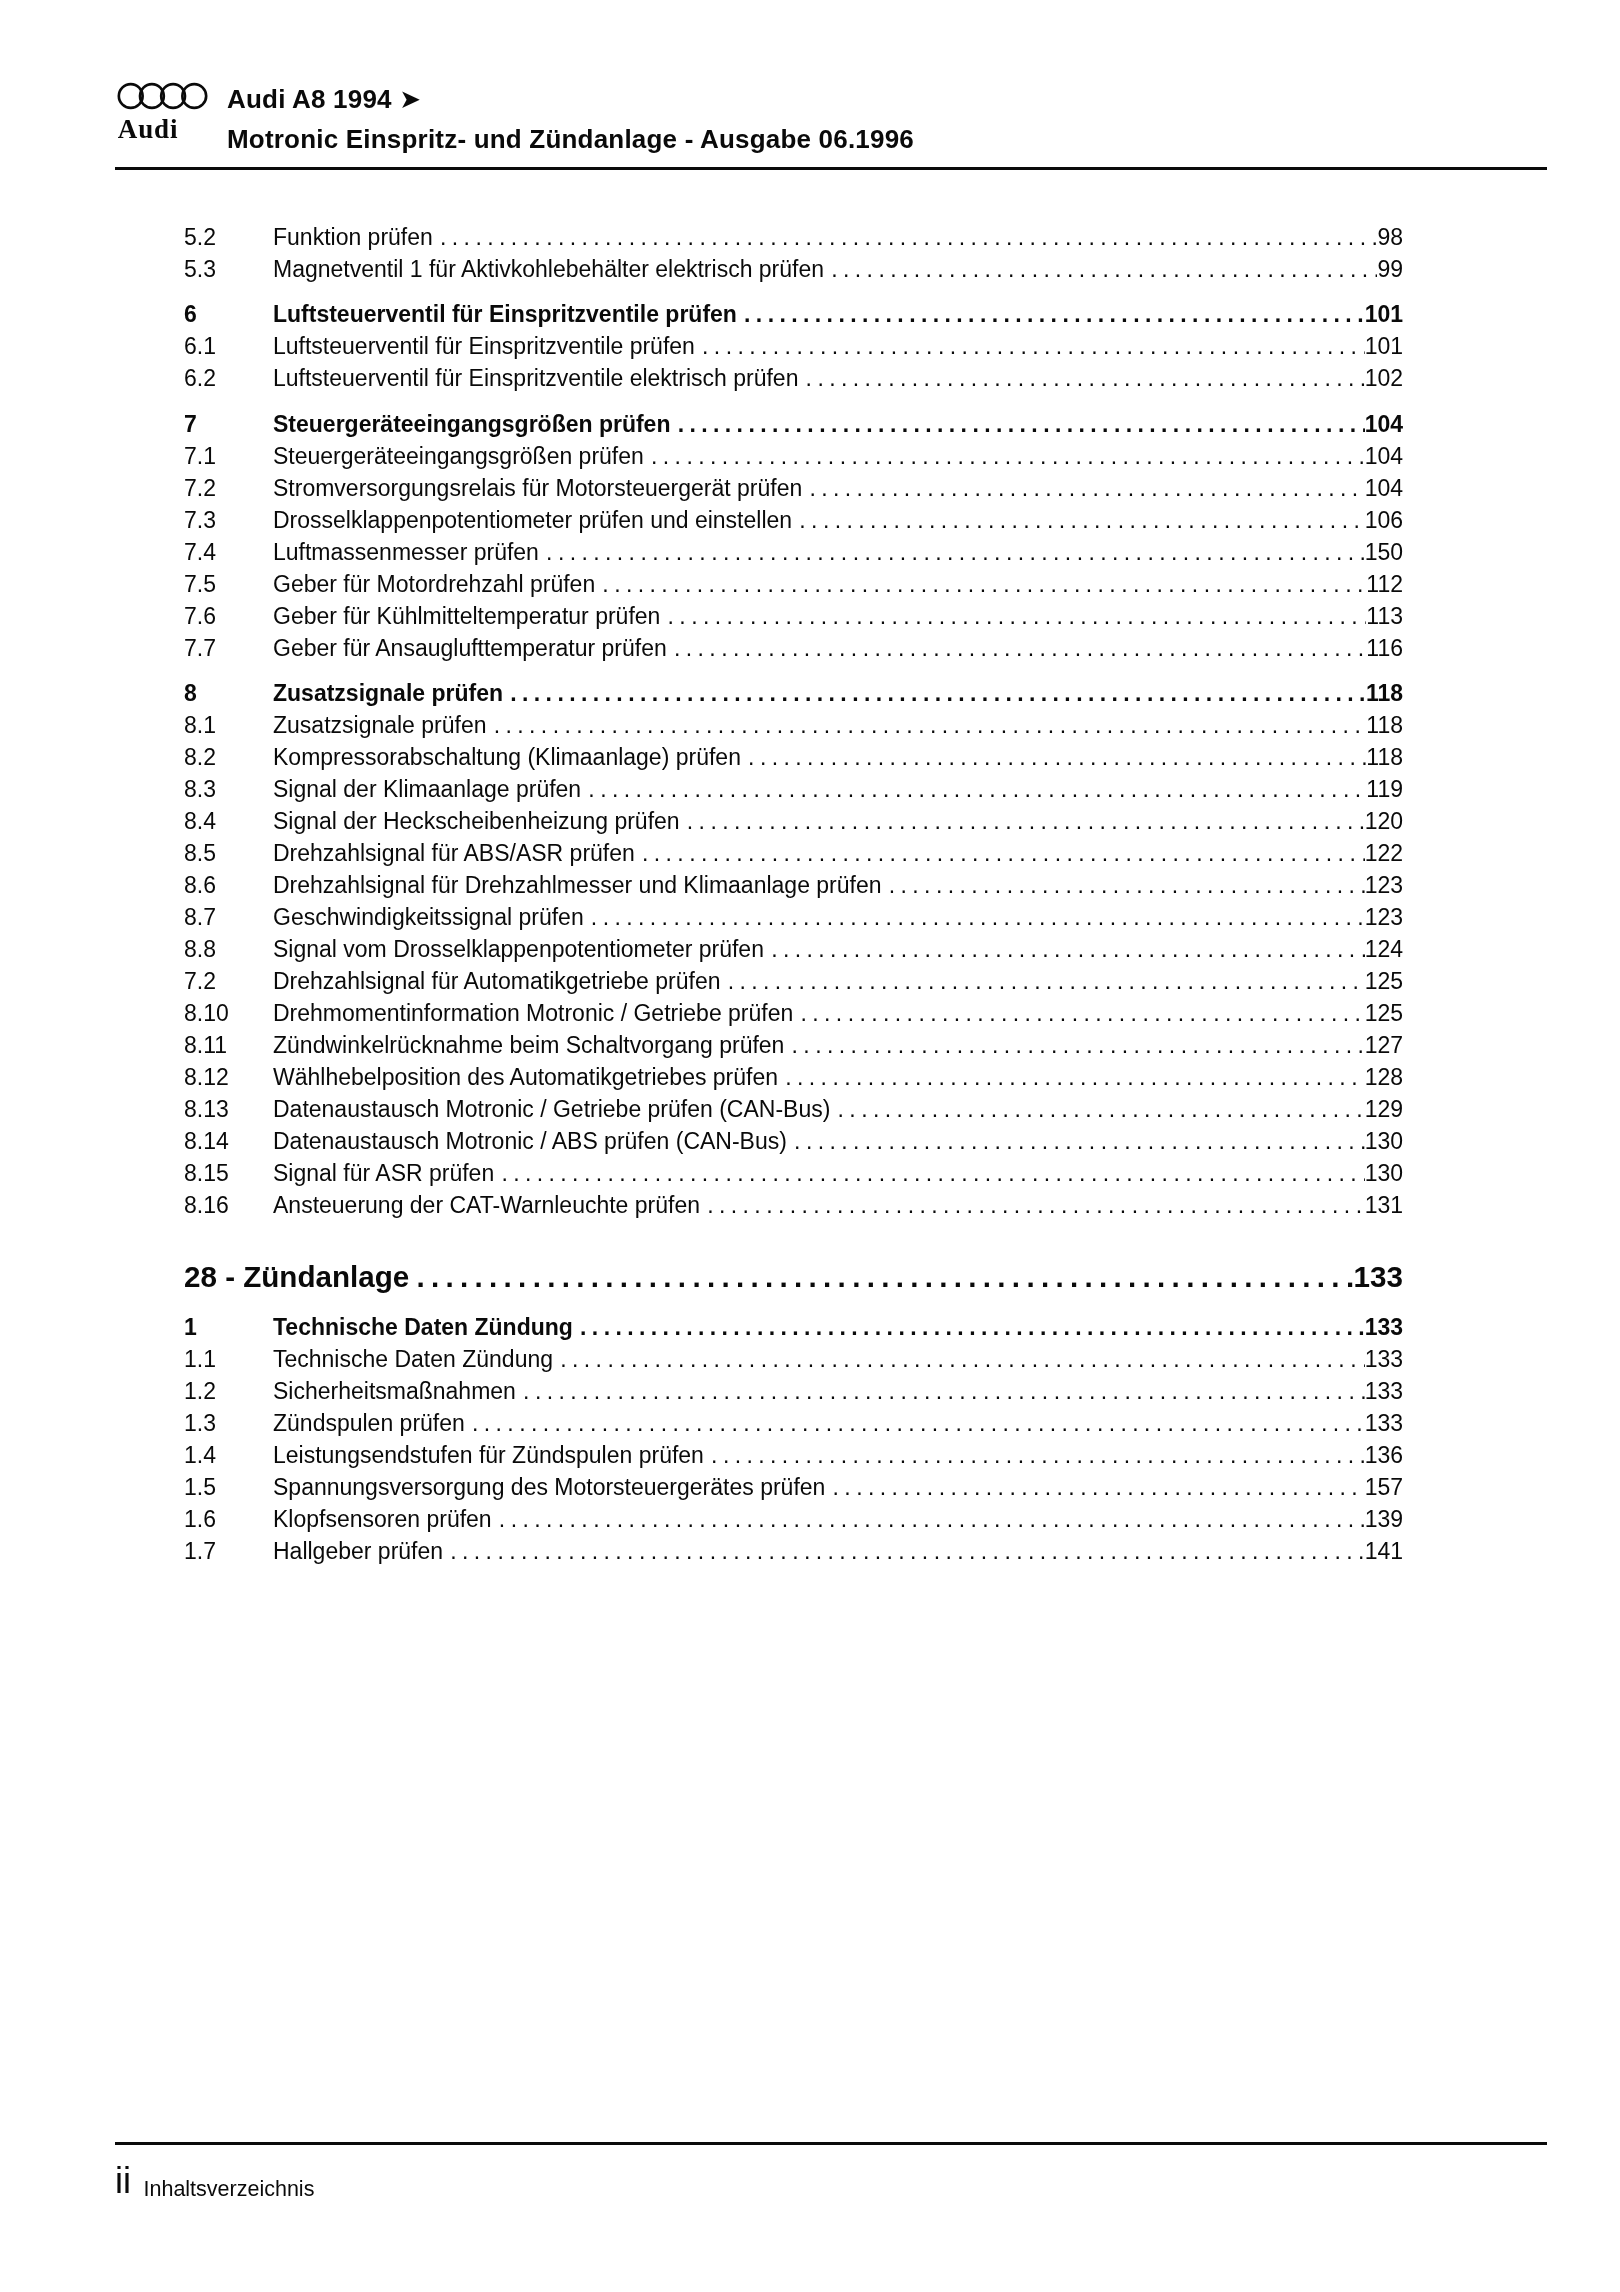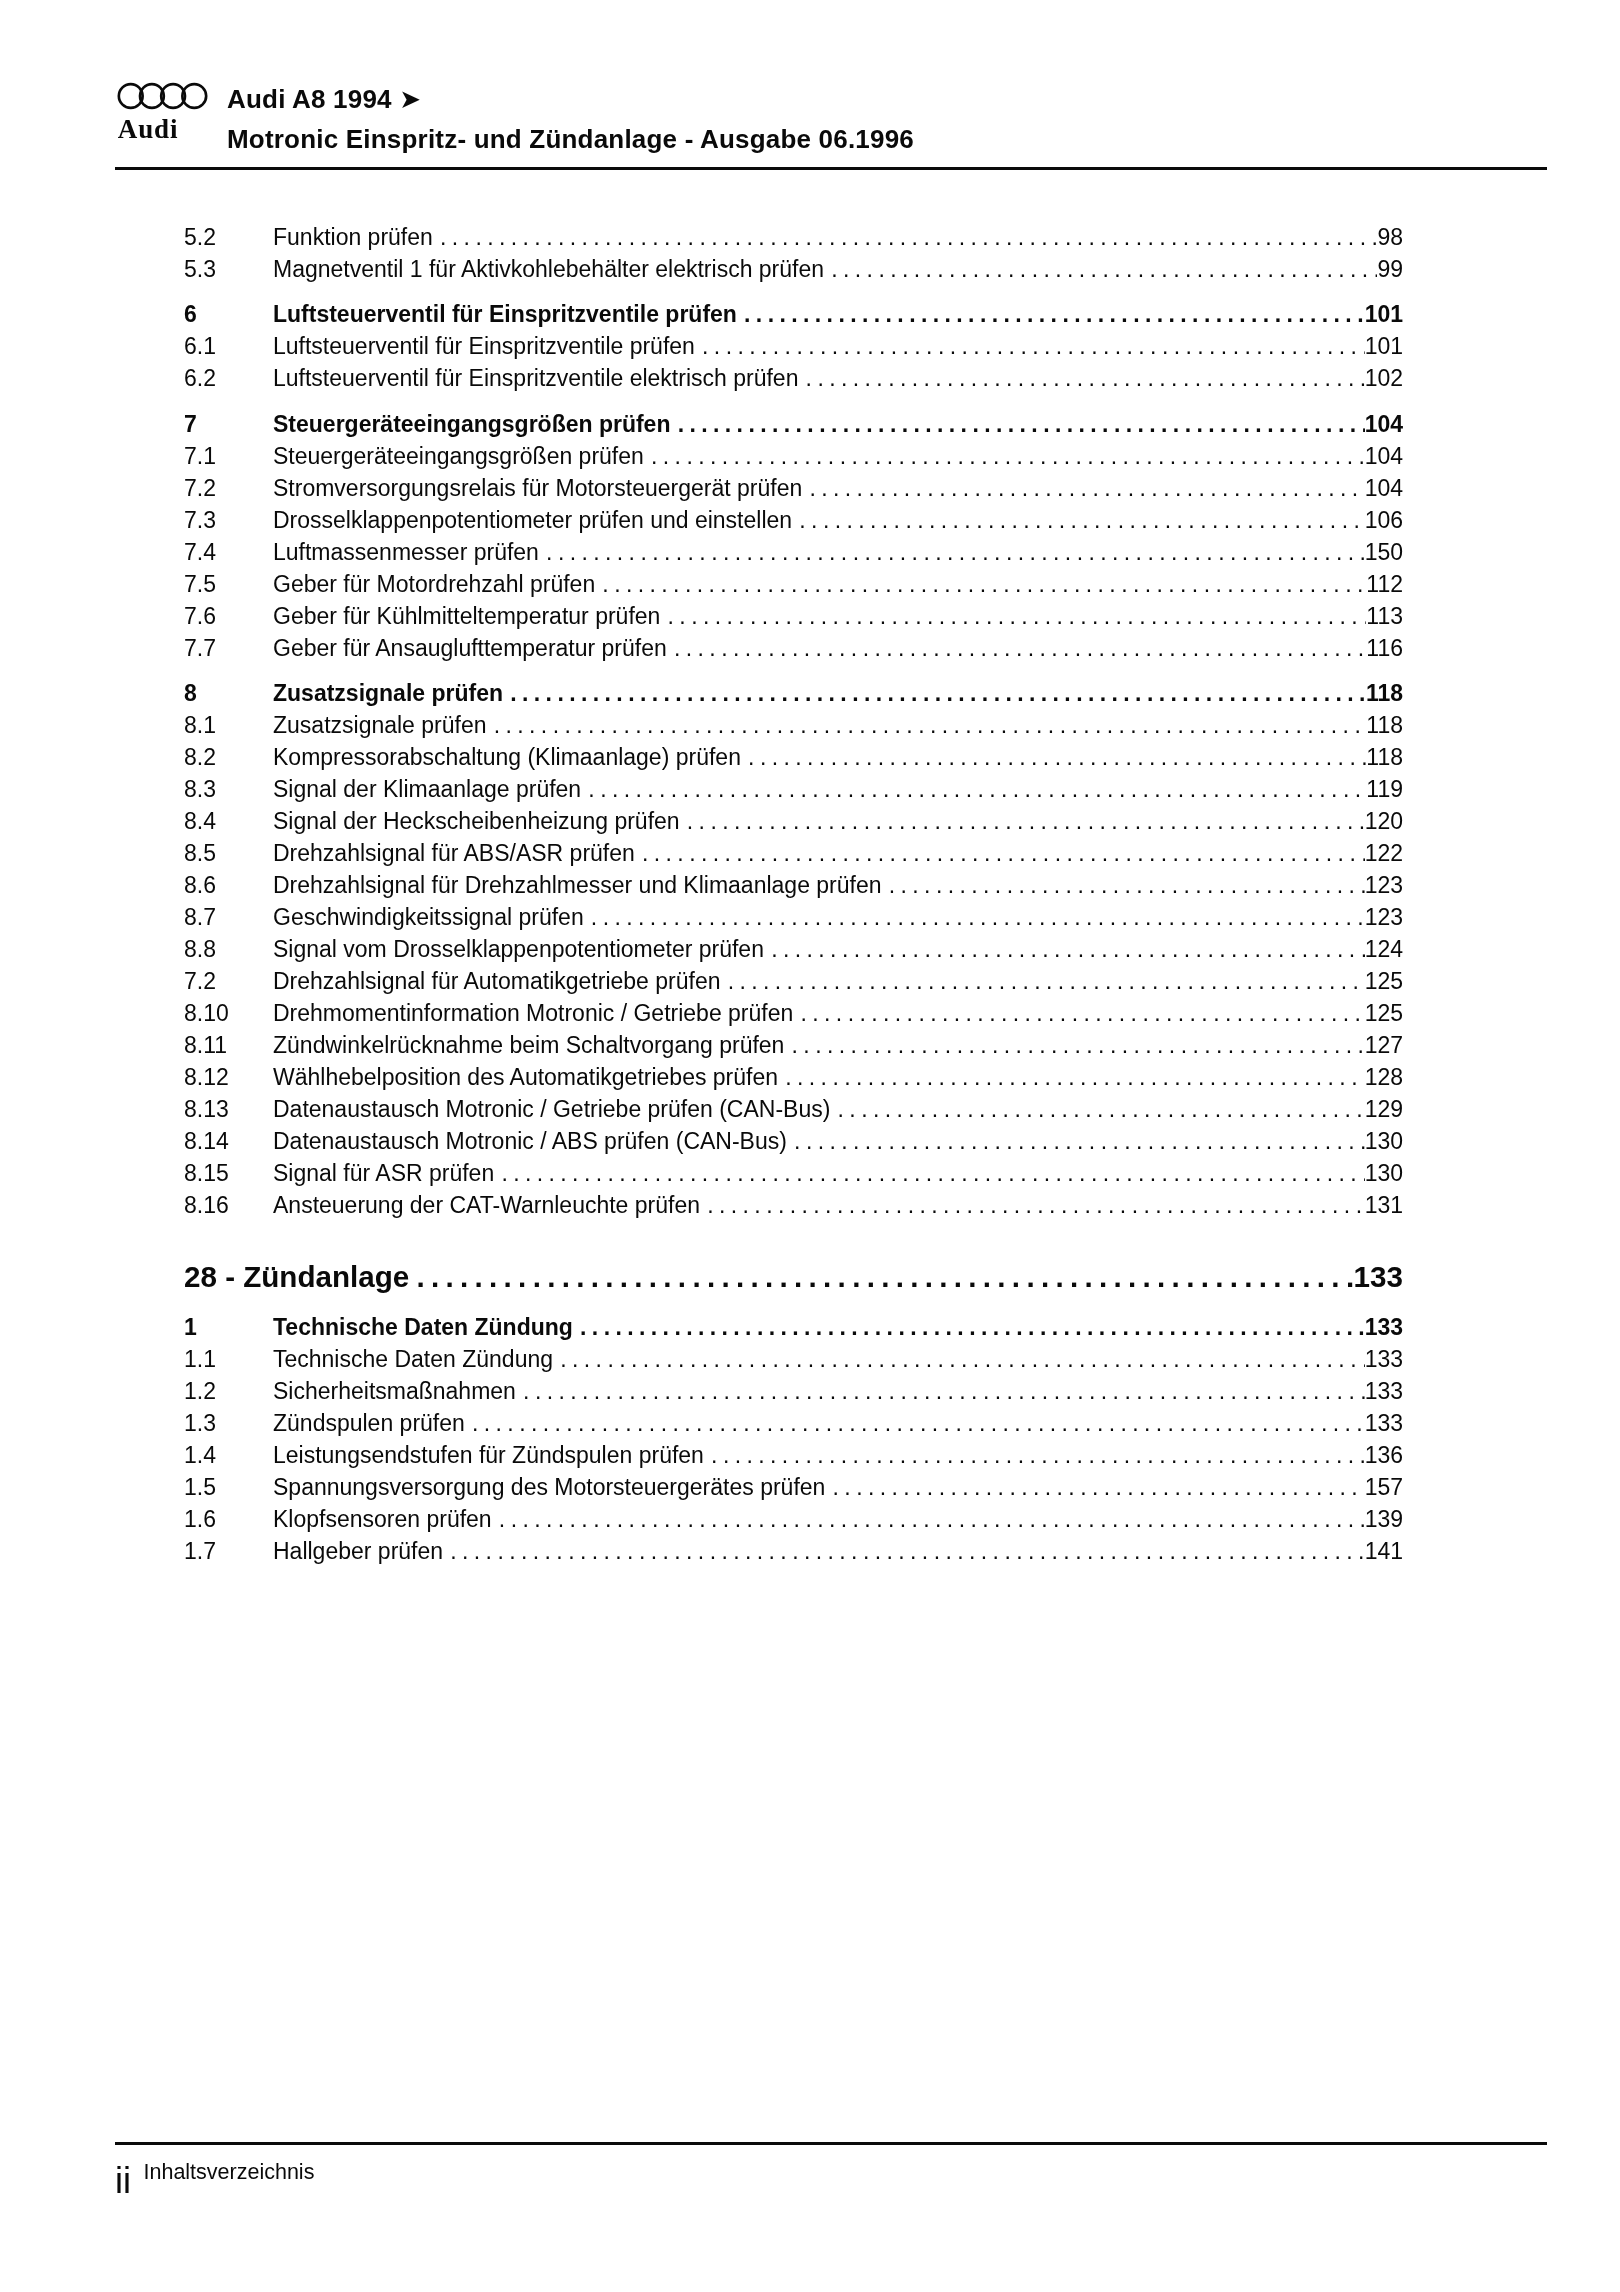--- a/index.html
+++ b/index.html
@@ -83,21 +83,21 @@
     margin: 38px 0 16px 0;
     white-space: nowrap;
     text-align: center;
   }
   .chapter-row .toc-leader { letter-spacing: 6.3px; }
   .footer {
     position: absolute;
     left: 115px;
     top: 2160px;
     display: flex;
-    align-items: flex-start;
+    align-items: flex-end;
     gap: 12.5px;
   }
   .footer-num { font-size: 36px; }
   .footer-label { font-size: 21.5px; }
 </style>
 </head>
 <body>
 
 <div class="page">
 

